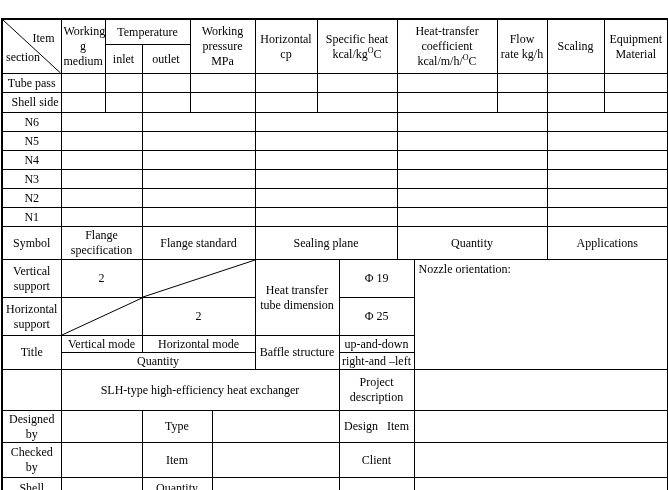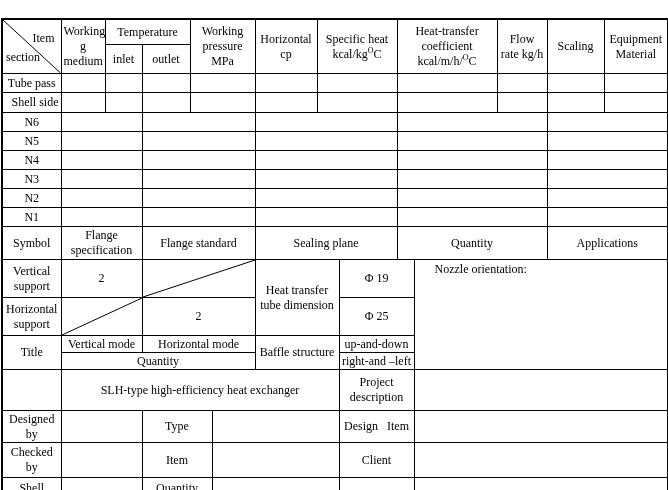--- a/index.html
+++ b/index.html
@@ -36,21 +36,21 @@
   tr.r-designed td{height:31px;}
   tr.r-checked td{height:34px;}
   tr.r-date td{height:21px;}
   
   td.rel{position:relative;padding:0;}
   svg.diag{position:absolute;left:0;top:0;width:100%;height:100%;display:block;}
   svg.diag line{stroke:#000;stroke-width:1;vector-effect:non-scaling-stroke;}
   .diag-item{position:absolute;top:11px;right:6px;font-size:12px;}
   .diag-section{position:absolute;bottom:8px;left:3px;font-size:12px;}
   
-  td.nozzle-or{vertical-align:top;text-align:left;padding:2px 20px;}
+  td.nozzle-or{vertical-align:top;text-align:left;padding:2px 4px;}
   td.product{}
 </style>
 </head>
 <body>
 
 <table class="spec">
   <colgroup>
     <col style="width:59px">
       <col style="width:44px">
       <col style="width:37px">

